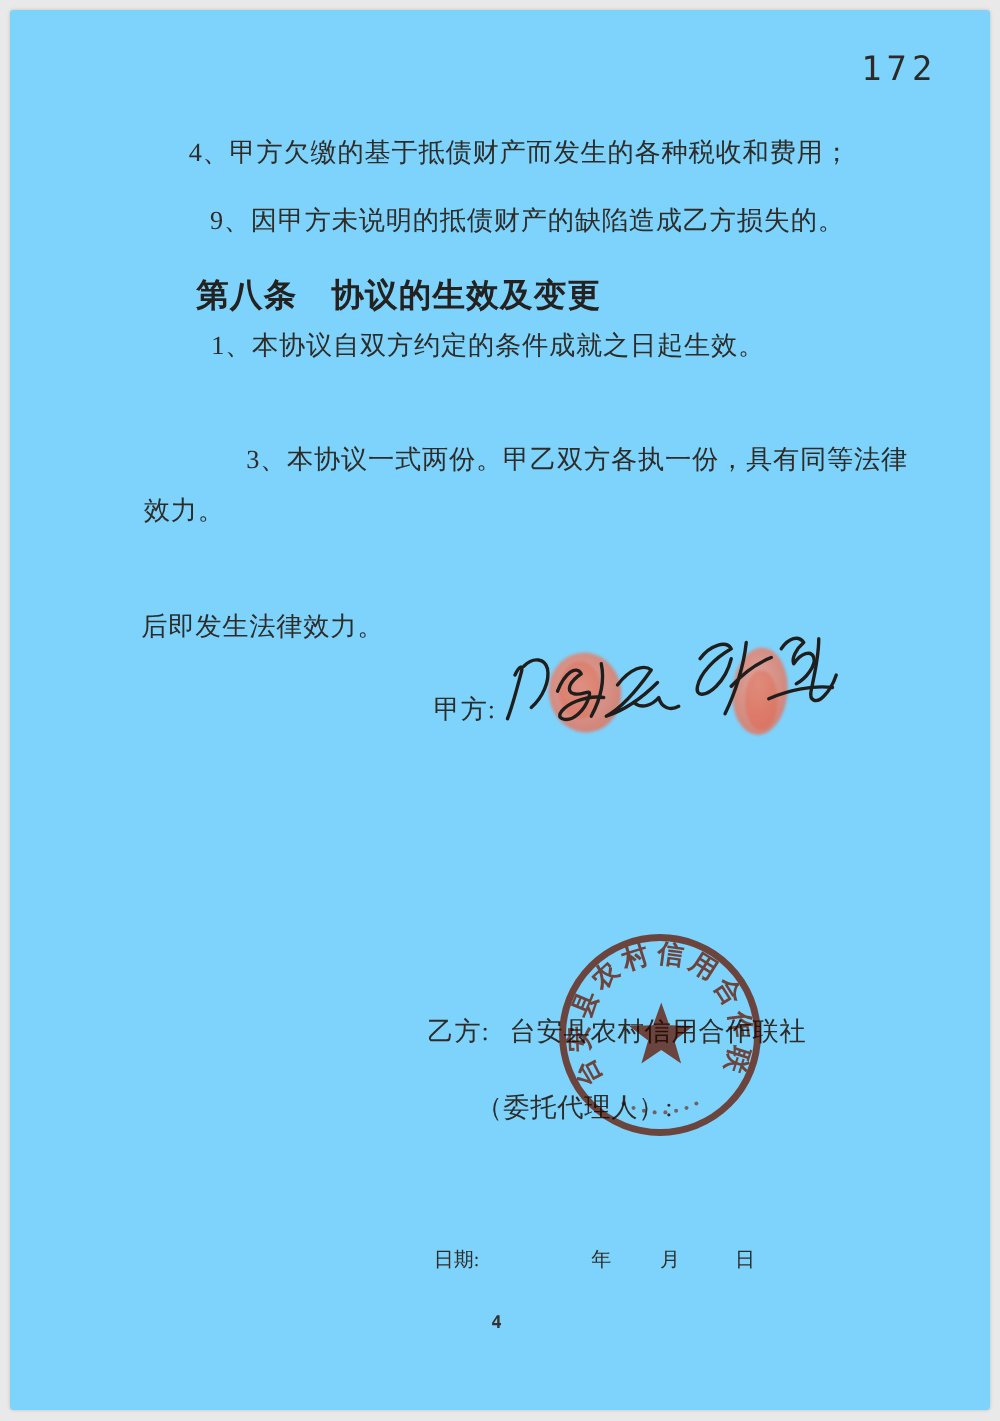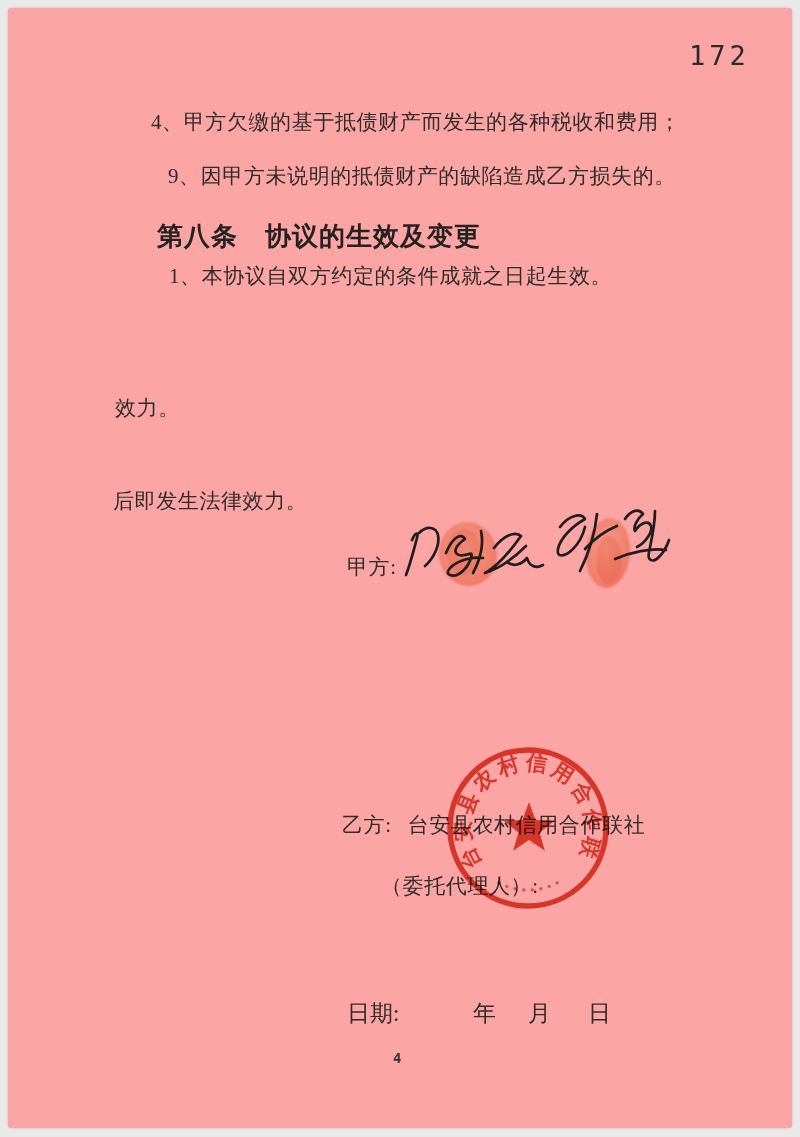--- a/index.html
+++ b/index.html
@@ -5,21 +5,21 @@
   html,body{margin:0;padding:0;}
   body{
     width:800px;height:1137px;
     background:#e9e9e9;
     font-family:"Liberation Serif","DejaVu Serif",serif;
     position:relative;overflow:hidden;
   }
   .canvas{position:absolute;inset:0;}
   .page{
     position:absolute;left:8px;top:8px;right:8px;bottom:9px;
-    background:#fca5a5;border-radius:3px;
+    background:#7dd3fc;border-radius:3px;
     box-shadow:0 0 3px rgba(0,0,0,.18), inset 0 0 1px rgba(0,0,0,.05);
   }
   .txt{
     position:absolute;white-space:nowrap;
     color:#2e2c29;font-size:21px;line-height:28px;letter-spacing:.6px;
   }
   .heading{font-weight:bold;font-size:26px;letter-spacing:1px;color:#242220;}
   .pageno-top{
     position:absolute;left:681px;top:32px;
     font-family:"DejaVu Sans Mono","Liberation Mono",monospace;
@@ -30,39 +30,40 @@
     font-family:"DejaVu Sans Mono","Liberation Mono",monospace;
     font-size:14px;font-weight:bold;color:#333;
   }
   .gapname{margin-left:16px;}
   .gapplace{margin-left:14px;}
   svg.sig-layer{position:absolute;left:380px;top:488px;width:300px;height:112px;}
   svg.seal-layer{
     position:absolute;left:420px;top:719px;width:202px;height:202px;
     mix-blend-mode:multiply;opacity:.93;
   }
-  .datecell{position:absolute;font-size:23px;color:#2e2c29;}
+  .datecell{position:absolute;font-size:16px;color:#2e2c29;}
 </style>
 </head>
 <body>
 
 <div class="canvas">
   <div class="page">
 
     <div class="pageno-top">172</div>
 
     <div class="txt" style="left:143px;top:100px">4、甲方欠缴的基于抵债财产而发生的各种税收和费用；</div>
 
     <div class="txt" style="left:160px;top:154px">9、因甲方未说明的抵债财产的缺陷造成乙方损失的。</div>
 
     <div class="txt heading" style="left:149px;top:215px">第八条　协议的生效及变更</div>
 
     <div class="txt" style="left:161px;top:254px">1、本协议自双方约定的条件成就之日起生效。</div>
 
 
+    <div class="txt" style="left:189px;top:345px">3、本协议一式两份。甲乙双方各执一份，具有同等法律</div>
 
     <div class="txt" style="left:107px;top:386px">效力。</div>
 
 
     <div class="txt" style="left:105px;top:479px">后即发生法律效力。</div>
 
     <div class="txt" style="left:339px;top:545px">甲方:</div>
 
     <svg class="sig-layer" viewBox="0 0 300 112">
       <defs>

